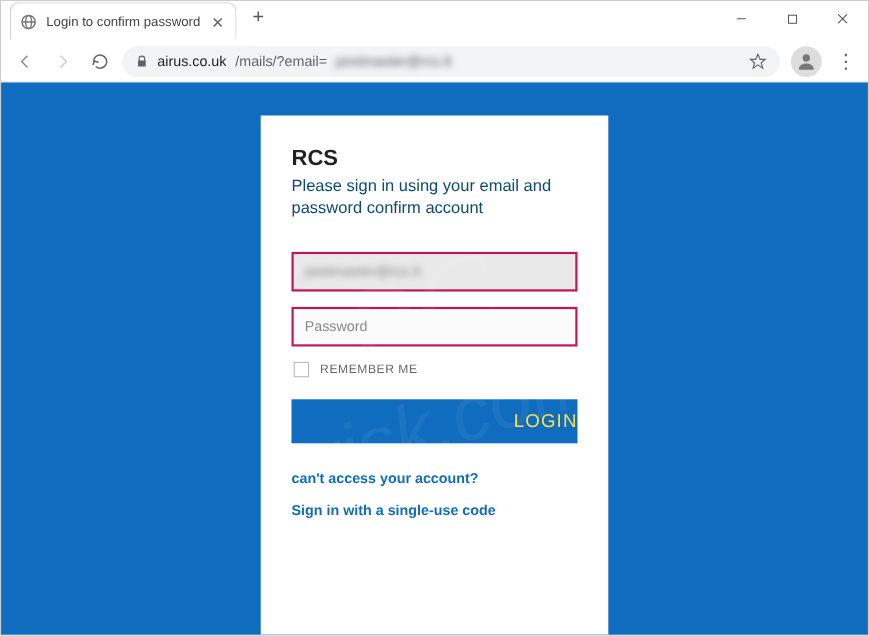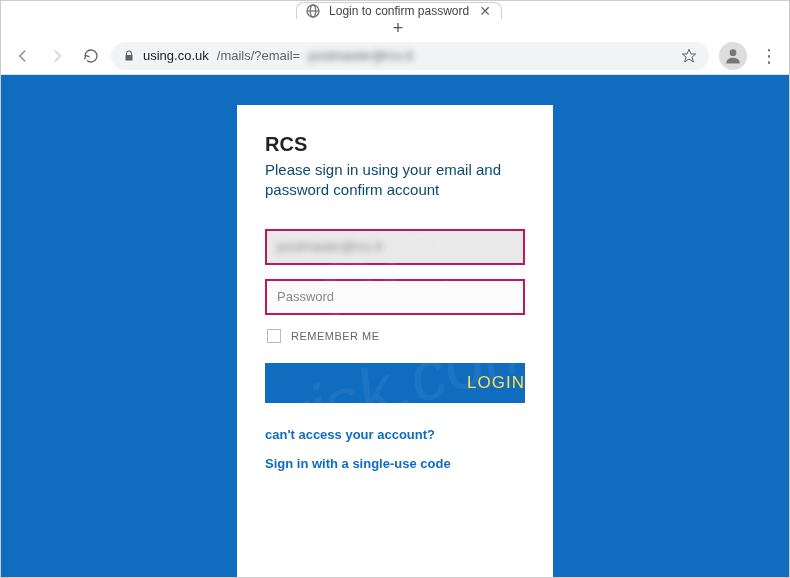--- a/index.html
+++ b/index.html
@@ -1,18 +1,18 @@
 <!DOCTYPE html>
 <html><head>
 <meta charset="utf-8">
 <style>
 * { margin:0; padding:0; box-sizing:border-box; font-family:"Segoe UI",Arial,sans-serif; }
 html,body { width:790px; height:578px; overflow:hidden; background:#fff; }
 .browser { width:790px; height:578px; background:#fff; display:flex; flex-direction:column; border:1px solid #ccc; }
-.titlebar { height:36px; background:#fff; display:flex; align-items:center;flex-direction:column; }
+.titlebar { height:36px; background:#fff; display:flex; align-items:flex-start; }
 .tab { display:flex; align-items:center; height:34px; background:#fff; border:1px solid #d0d0d0; border-bottom:none; border-top-left-radius:8px; border-top-right-radius:8px; margin-left:8px; padding:0 10px 0 8px; min-width:200px; position:relative; top:1px; font-size:12px; color:#444; }
 .tab .globe { width:16px; height:16px; margin-right:8px; color:#777; }
 .tab .close { margin-left:auto; font-size:14px; color:#666; padding-left:10px; }
 .newtab { width:28px; height:28px; display:flex; align-items:center; justify-content:center; margin-left:6px; color:#555; font-size:18px; }
 .winctrl { margin-left:auto; display:flex; }
 .winctrl div { width:46px; height:32px; display:flex; align-items:center; justify-content:center; color:#555; }
 .addrbar { height:38px; background:#fff; border-bottom:1px solid #e0e0e0; display:flex; align-items:center; padding:0 8px; gap:6px; }
 .navbtn { width:28px; height:28px; display:flex; align-items:center; justify-content:center; color:#888; border-radius:14px;}
 .navbtn.enabled { color:#5f6368; }
 .urlbox { flex:1; height:28px; background:#f1f3f4; border-radius:14px; display:flex; align-items:center; padding:0 12px; font-size:13px; color:#5f6368; gap:8px; }
@@ -85,21 +85,21 @@
     <div class="navbtn enabled">
         <svg width="16" height="16" viewBox="0 0 24 24" fill="none" stroke="#5f6368" stroke-width="2">
           <path d="M3 12a9 9 0 1 1 3 6.7"></path>
           <polyline points="3 18 3 12 9 12" transform="rotate(20 6 15)"></polyline>
         </svg>
       </div>
     <div class="urlbox">
       <svg class="lock" width="12" height="12" viewBox="0 0 24 24" fill="#5f6368">
           <path d="M6 10V7a6 6 0 1 1 12 0v3h1v11H5V10h1zm2 0h8V7a4 4 0 1 0-8 0v3z"></path>
         </svg>
-      <span style="color:#202124;">using.co.uk</span>
+      <span style="color:#202124;">airus.co.uk</span>
         <span>/mails/?email=</span>
         <span class="urlblur">postmaster@rcs.lt</span>
       <svg class="star" width="16" height="16" viewBox="0 0 24 24" fill="none" stroke="#5f6368" stroke-width="1.5">
           <polygon points="12 2 15 9 22 9 16.5 13.5 18.5 21 12 16.5 5.5 21 7.5 13.5 2 9 9 9"></polygon>
         </svg>
     </div>
     <div class="profile">
       <svg viewBox="0 0 24 24">
           <circle cx="12" cy="8" r="4"></circle>
           <path d="M4 20c0-4 4-6 8-6s8 2 8 6v1H4z"></path>

